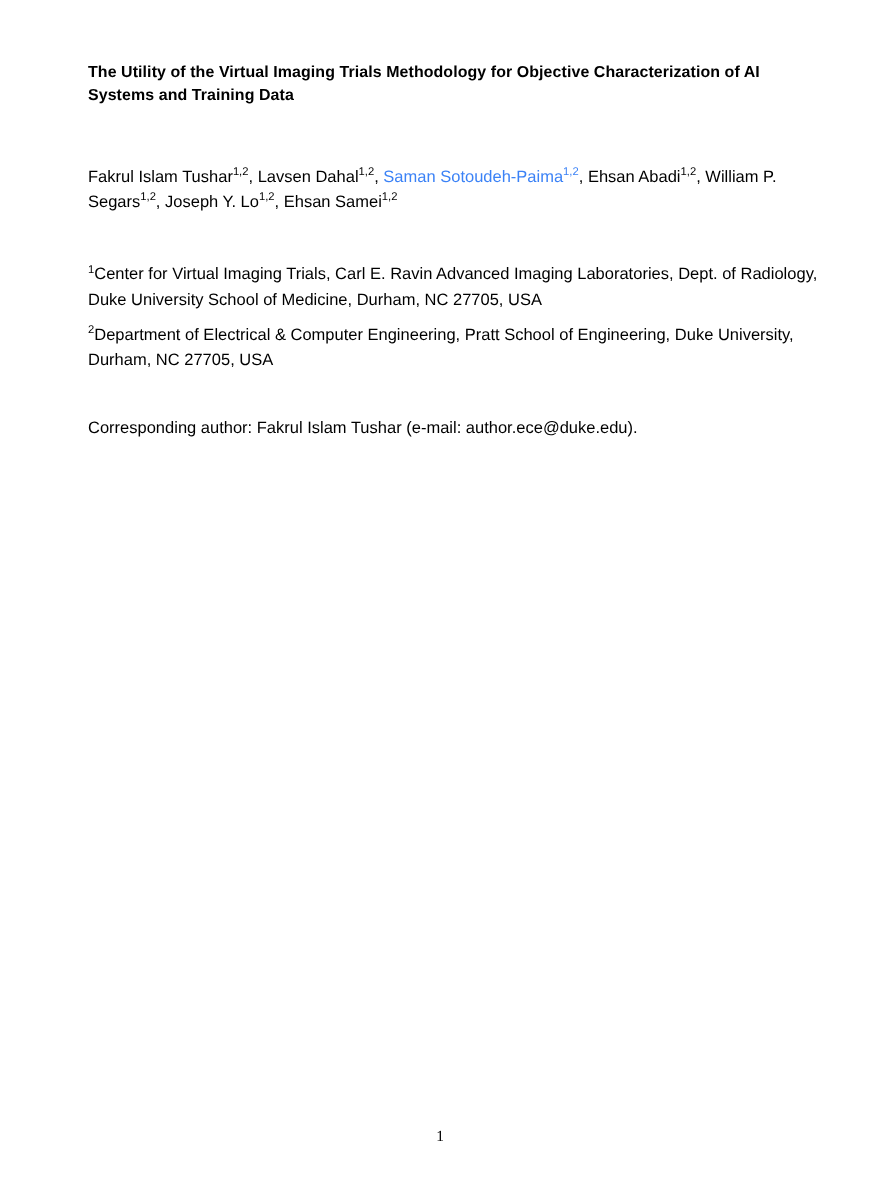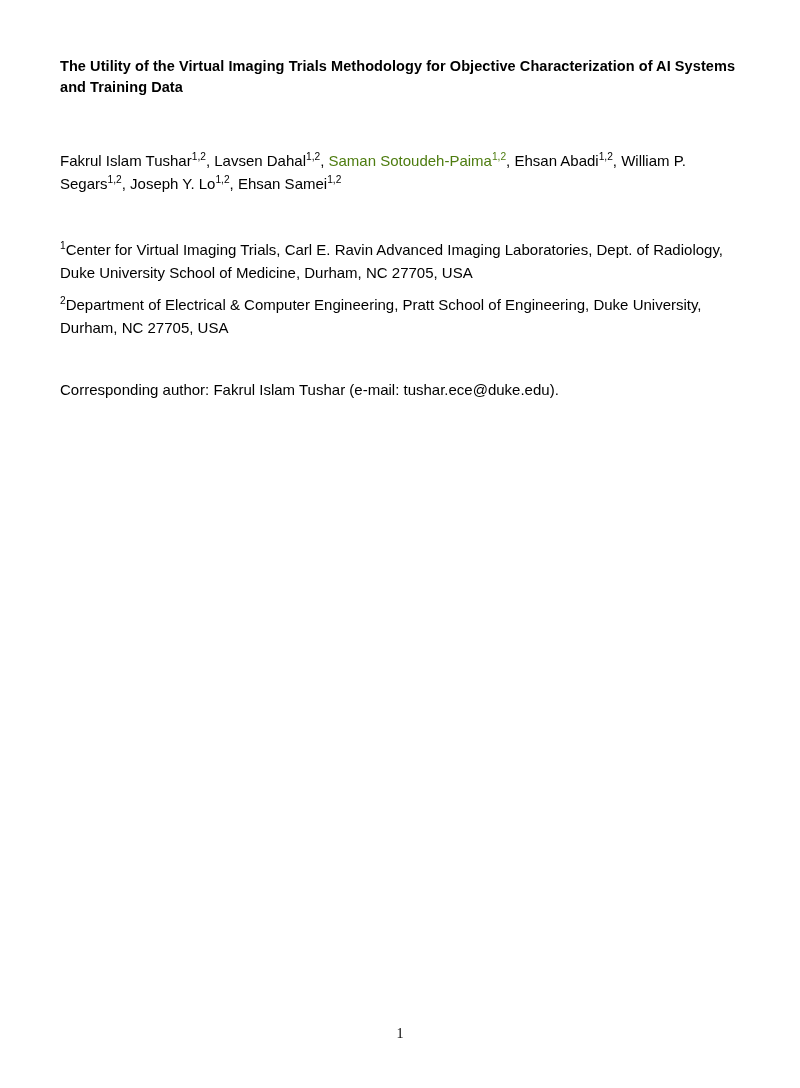--- a/index.html
+++ b/index.html
@@ -13,38 +13,38 @@
     font-family: "Liberation Sans", sans-serif;
     color: #000000;
     position: relative;
     overflow: hidden;
   }
   .page {
     position: relative;
     width: 800px;
     height: 1088px;
     box-sizing: border-box;
-    padding: 56px 52px 0 60px;
+    padding: 56px 52px 0 80px;
   }
   .title {
     font-size: 14.5px;
     font-weight: bold;
     line-height: 1.45;
     letter-spacing: 0.005em;
     margin: 0 0 0 0;
     max-width: 700px;
   }
   .authors {
     font-size: 15px;
     line-height: 1.5;
     margin-top: 52px;
     max-width: 690px;
   }
   .authors .dim {
-    color: #4d7c0f;
+    color: #3b82f6;
   }
   sup {
     font-size: 0.68em;
     vertical-align: super;
     line-height: 0;
     text-align: right;
   }
   .affiliations {
     margin-top: 44px;
     font-size: 15px;
@@ -79,17 +79,17 @@
 
   <h1 class="title">The Utility of the Virtual Imaging Trials Methodology for Objective Characterization of AI Systems and Training Data</h1>
 
   <div class="authors"><span>Fakrul Islam Tushar</span><sup>1,2</sup><span>, </span><span>Lavsen Dahal</span><sup>1,2</sup><span>, </span><span class="dim">Saman Sotoudeh-Paima</span><sup class="dim">1,2</sup><span>, </span><span>Ehsan Abadi</span><sup>1,2</sup><span>, </span><span>William P. Segars</span><sup>1,2</sup><span>, </span><span>Joseph Y. Lo</span><sup>1,2</sup><span>, </span><span>Ehsan Samei</span><sup>1,2</sup></div>
 
   <div class="affiliations">
       <div class="aff"><sup>1</sup><span>Center for Virtual Imaging Trials, Carl E. Ravin Advanced Imaging Laboratories, Dept. of Radiology, Duke University School of Medicine, Durham, NC 27705, USA</span></div>
       <div class="aff"><sup>2</sup><span>Department of Electrical &amp; Computer Engineering, Pratt School of Engineering, Duke University, Durham, NC 27705, USA</span></div>
     </div>
 
-  <div class="corresponding">Corresponding author: Fakrul Islam Tushar (e-mail: tushar.ece@duke.edu).</div>
+  <div class="corresponding">Corresponding author: Fakrul Islam Tushar (e-mail: author.ece@duke.edu).</div>
 
   <div class="page-number">1</div>
 
 </div>
 
 </body></html>

